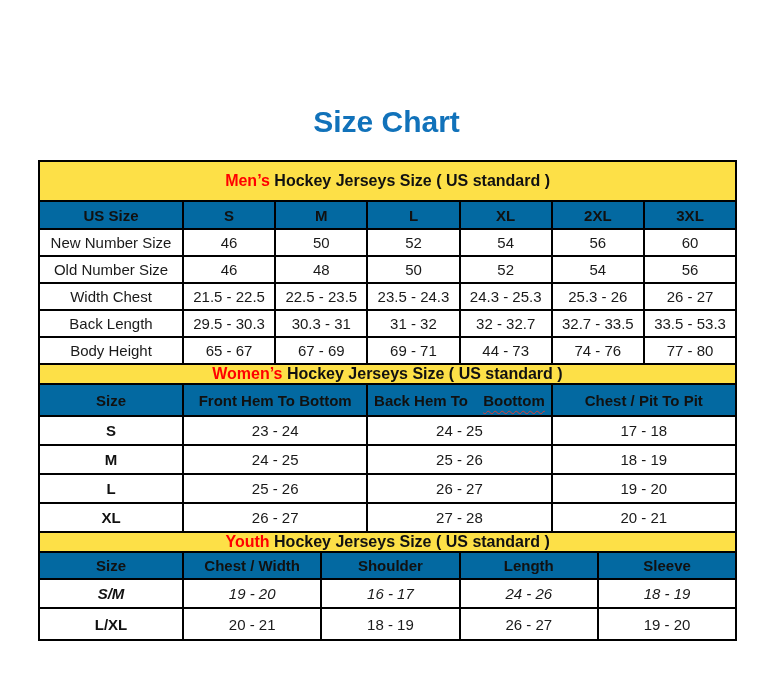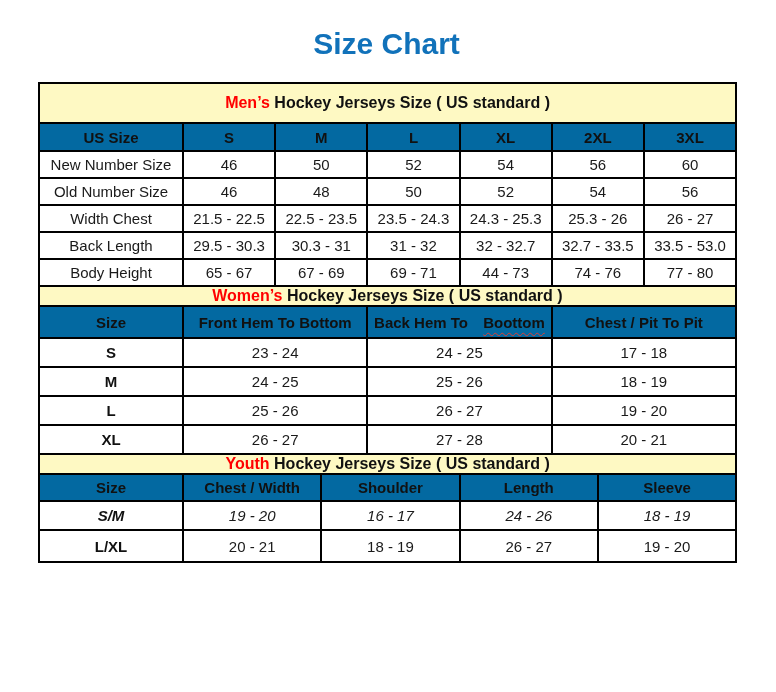--- a/index.html
+++ b/index.html
@@ -9,21 +9,21 @@
     width: 776px;
     height: 692px;
     overflow: hidden;
     font-family: "Liberation Sans", sans-serif;
   }
   .content {
     width: 697px;
     margin-left: 38px;
   }
   .page-title {
-    margin: 27px 0 22px 0;
+    margin: 105px 0 22px 0;
     text-align: center;
     color: #1172BA;
     font-size: 30px;
     line-height: 33px;
     font-weight: 700;
     letter-spacing: 0px;
   }
   table {
     border-collapse: collapse;
     table-layout: fixed;
@@ -34,21 +34,21 @@
   }
   th, td {
     border: 2px solid #000000;
     text-align: center;
     vertical-align: middle;
     padding: 0 2px;
     overflow: hidden;
     white-space: nowrap;
   }
   .banner-cell {
-    background: #fef9c3;
+    background: #fde047;
     font-size: 16px;
     font-weight: 700;
     color: #111111;
   }
   .hl { color: #FF0000; }
   .colhead {
     font-size: 15px;
     font-weight: 700;
     color: #111111;
     background: #0369a1;
@@ -144,21 +144,21 @@
         <td>25.3 - 26</td>
         <td>26 - 27</td>
       </tr>
       <tr class="data-row">
         <td class="rowlabel">Back Length</td>
         <td>29.5 - 30.3</td>
         <td>30.3 - 31</td>
         <td>31 - 32</td>
         <td>32 - 32.7</td>
         <td>32.7 - 33.5</td>
-        <td>33.5 - 53.0</td>
+        <td>33.5 - 53.3</td>
       </tr>
       <tr class="data-row">
         <td class="rowlabel">Body Height</td>
         <td>65 - 67</td>
         <td>67 - 69</td>
         <td>69 - 71</td>
         <td>44 - 73</td>
         <td>74 - 76</td>
         <td>77 - 80</td>
       </tr>

